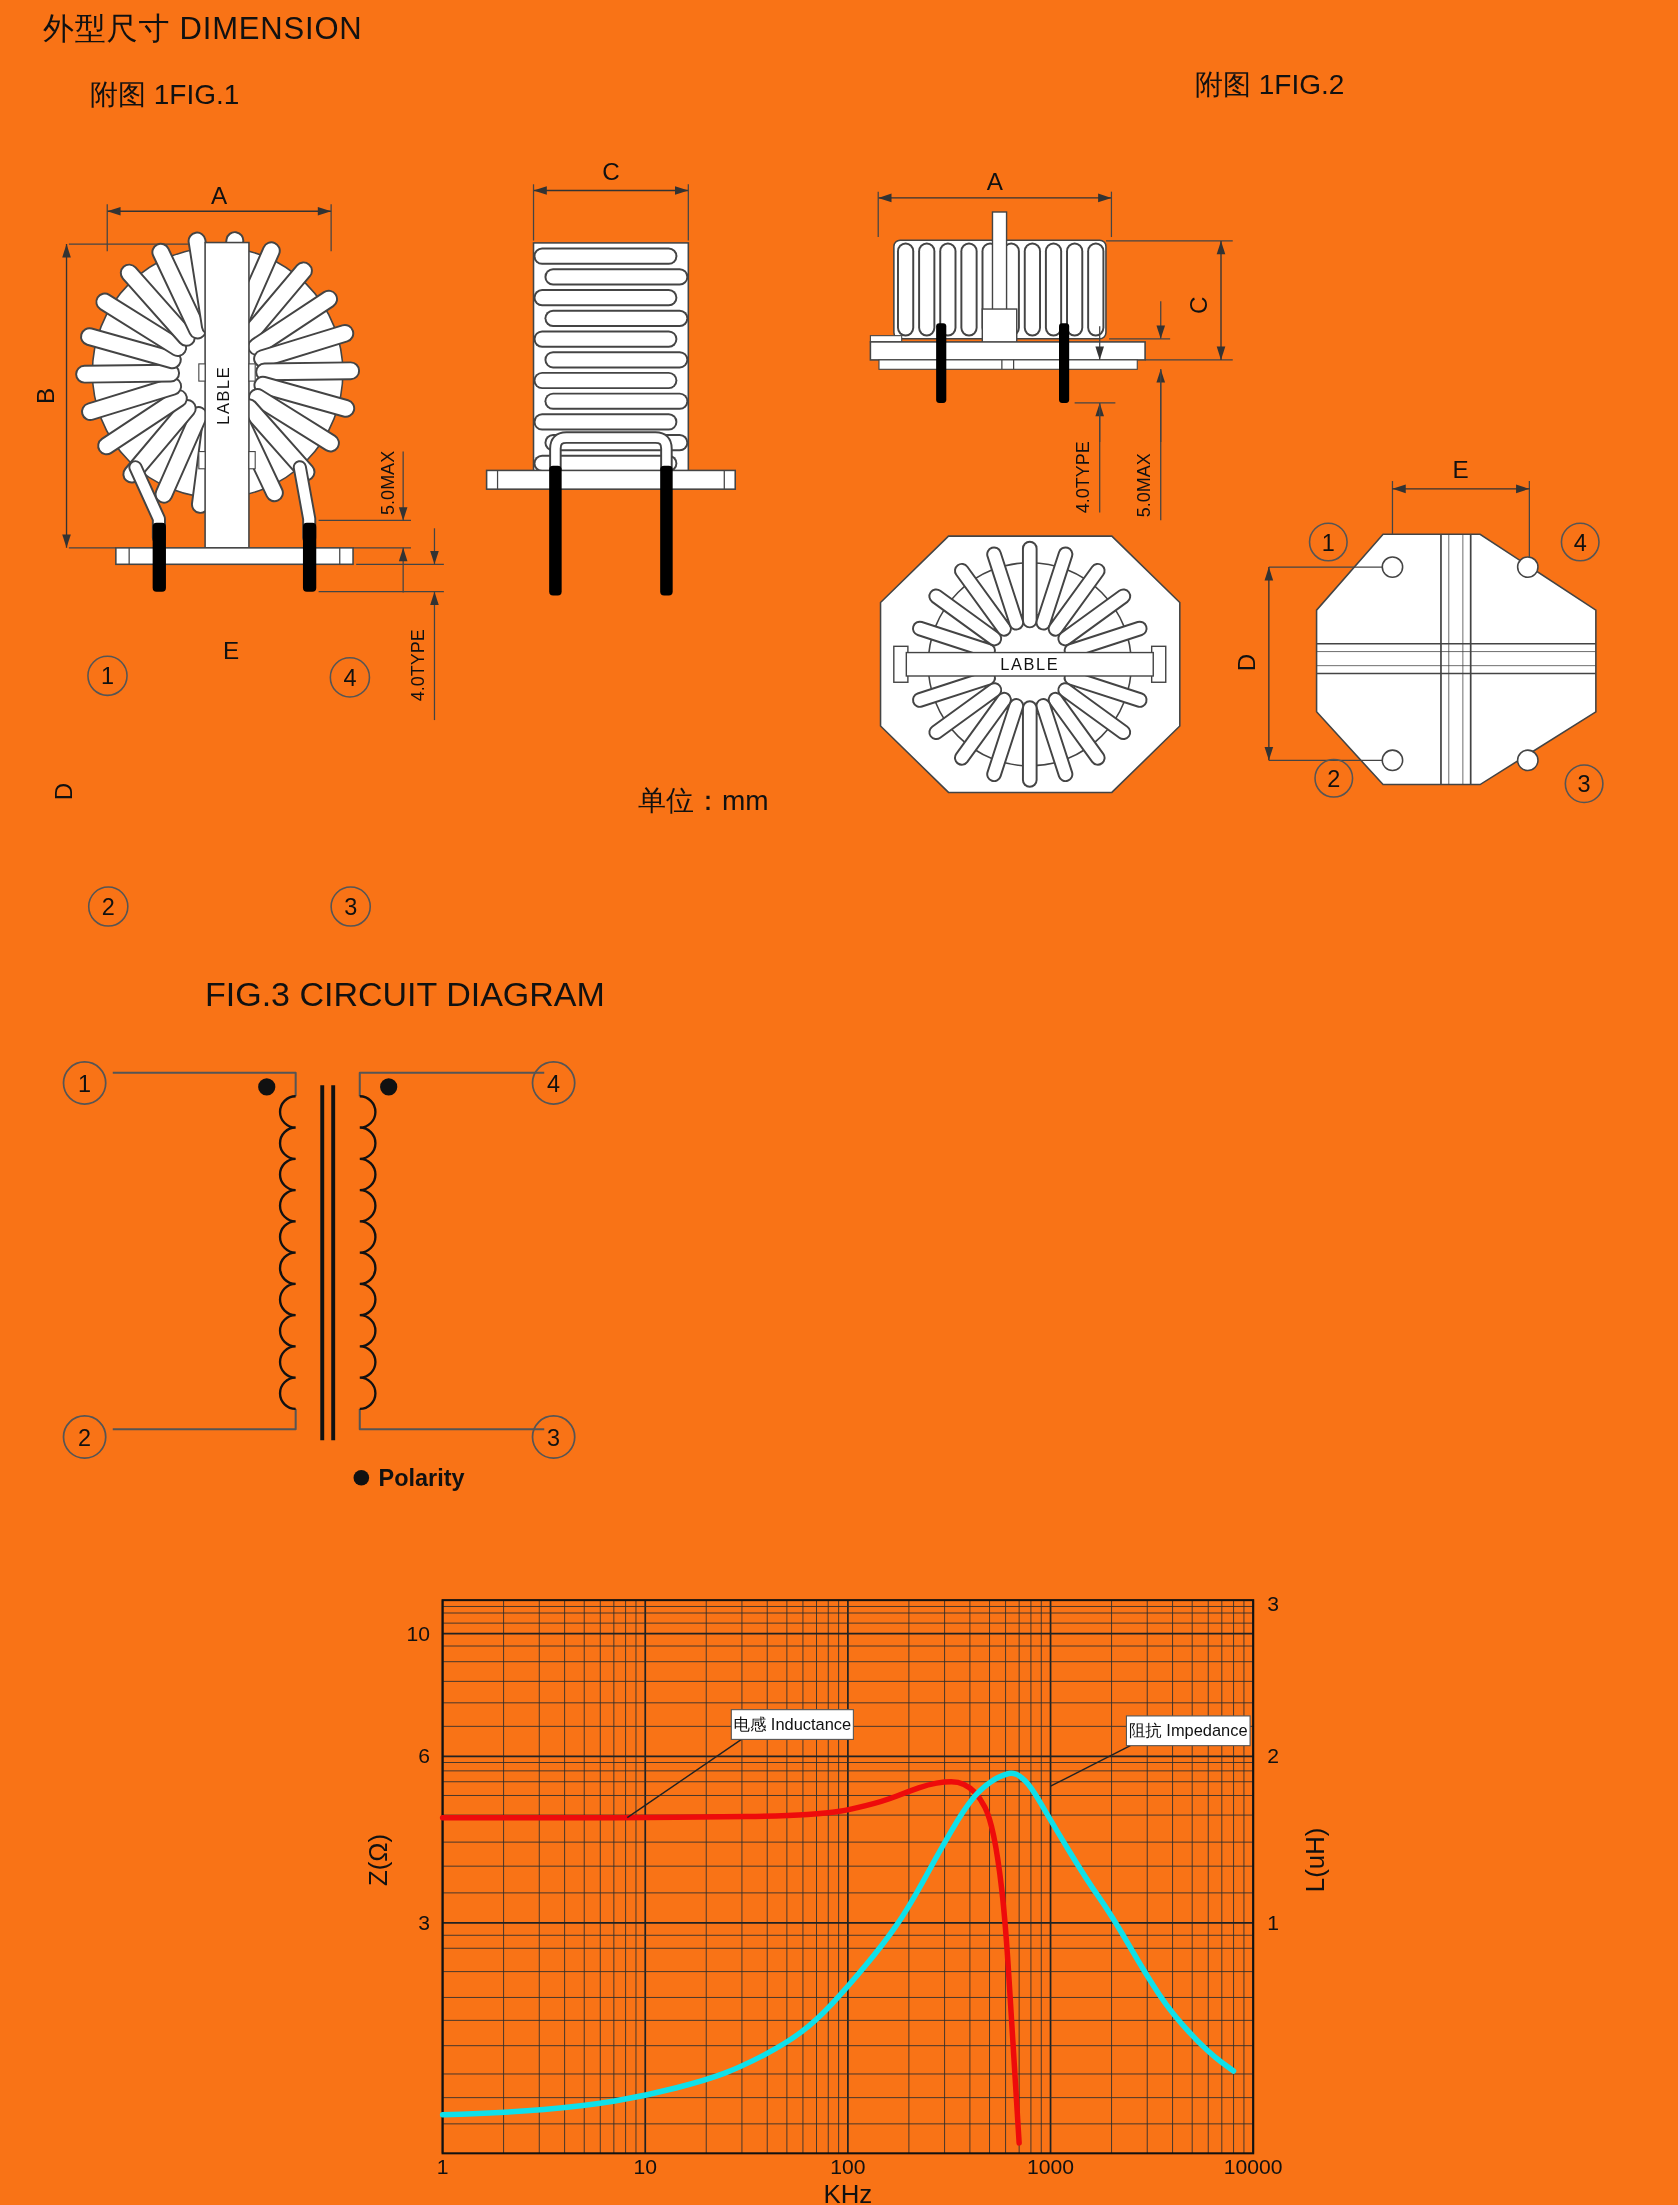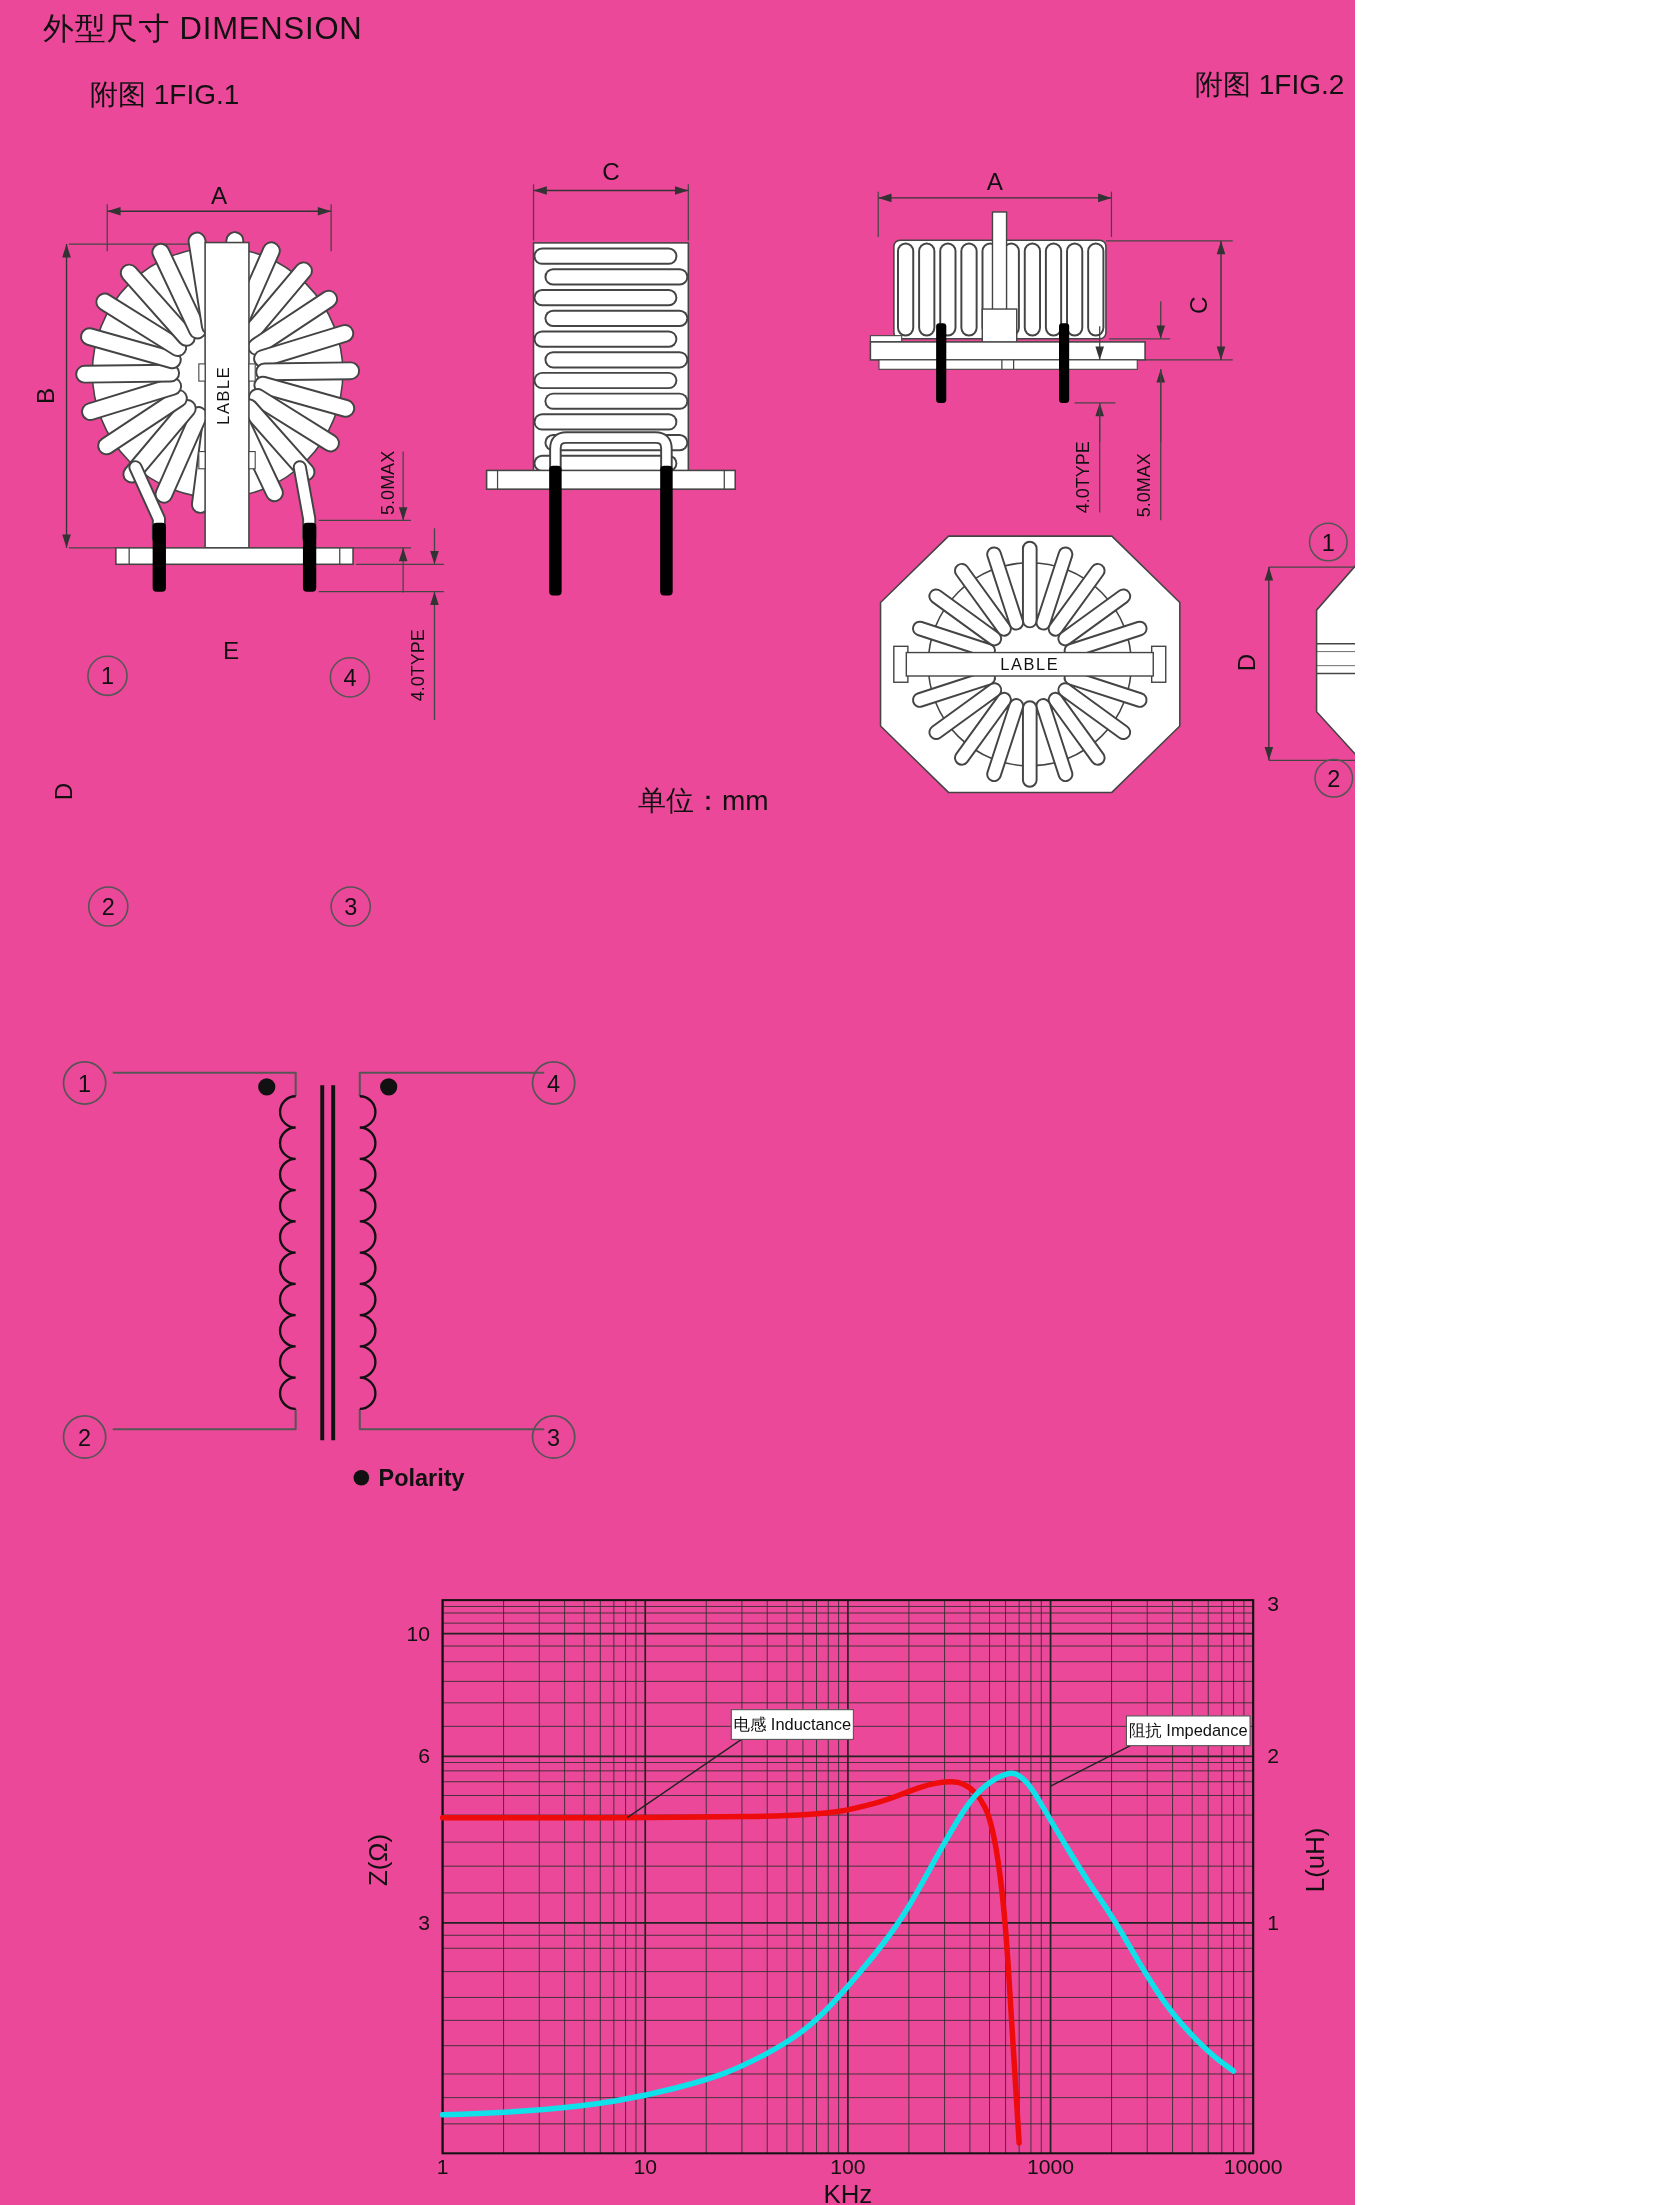--- a/index.html
+++ b/index.html
@@ -1,17 +1,17 @@
 <!DOCTYPE html>
 <html style="font-size:12.5px"><head>
 <meta charset="utf-8">
 <style>
   *{margin:0;padding:0;box-sizing:border-box}
   html,body{background:#fff}
-  .page{position:relative;width:1355px;height:2205px;background:#ec4899;
+  .page{position:relative;width:1678px;height:2205px;background:#f97316;
         font-family:"Liberation Sans",sans-serif;color:#111;overflow:hidden}
   .abs{position:absolute}
   .page svg{position:absolute;overflow:visible}
   .page svg text{font-family:"Liberation Sans",sans-serif;fill:#111}
   .title{font-size:31px;letter-spacing:0.8px}
   .caption{font-size:28px}
   .h3{font-size:34px}
   .h4{font-size:31px}
   .unit{font-size:28px}
   .t-dim{font-size:31px}
@@ -341,20 +341,21 @@
     <g>
       <circle cx="125" cy="440" r="24" fill="none" stroke="#555" stroke-width="2"></circle>
       <text class="t-pin" x="125" y="451" text-anchor="middle">2</text>
     </g>
     <g>
       <circle cx="445" cy="447" r="24" fill="none" stroke="#555" stroke-width="2"></circle>
       <text class="t-pin" x="445" y="458" text-anchor="middle">3</text>
     </g>
   </svg>
 
+  <div class="abs h3" style="left:205px;top:975px">FIG.3 CIRCUIT DIAGRAM</div>
 
   <svg style="left:47px;top:1040px" width="563" height="469" viewBox="0 0 720 600">
     <g id="f3">
         <path d="M84,42 H318 V72" fill="none" stroke="#555" stroke-width="2.6" stroke-linejoin="round"></path>
         <path d="M636,42 H400 V72" fill="none" stroke="#555" stroke-width="2.6" stroke-linejoin="round"></path>
         <path d="M318,472 V498 H84" fill="none" stroke="#555" stroke-width="2.6" stroke-linejoin="round"></path>
         <path d="M400,472 V498 H636" fill="none" stroke="#555" stroke-width="2.6" stroke-linejoin="round"></path>
         <path d="M318,72 a20,20 0 0 0 0,40 a20,20 0 0 0 0,40 a20,20 0 0 0 0,40 a20,20 0 0 0 0,40 a20,20 0 0 0 0,40 a20,20 0 0 0 0,40 a20,20 0 0 0 0,40 a20,20 0 0 0 0,40 a20,20 0 0 0 0,40 a20,20 0 0 0 0,40" fill="none" stroke="#111" stroke-width="3"></path>
         <path d="M400,72 a20,20 0 0 1 0,40 a20,20 0 0 1 0,40 a20,20 0 0 1 0,40 a20,20 0 0 1 0,40 a20,20 0 0 1 0,40 a20,20 0 0 1 0,40 a20,20 0 0 1 0,40 a20,20 0 0 1 0,40 a20,20 0 0 1 0,40 a20,20 0 0 1 0,40" fill="none" stroke="#111" stroke-width="3"></path>
         <line x1="352" y1="58" x2="352" y2="512" stroke="#111" stroke-width="5"></line>

